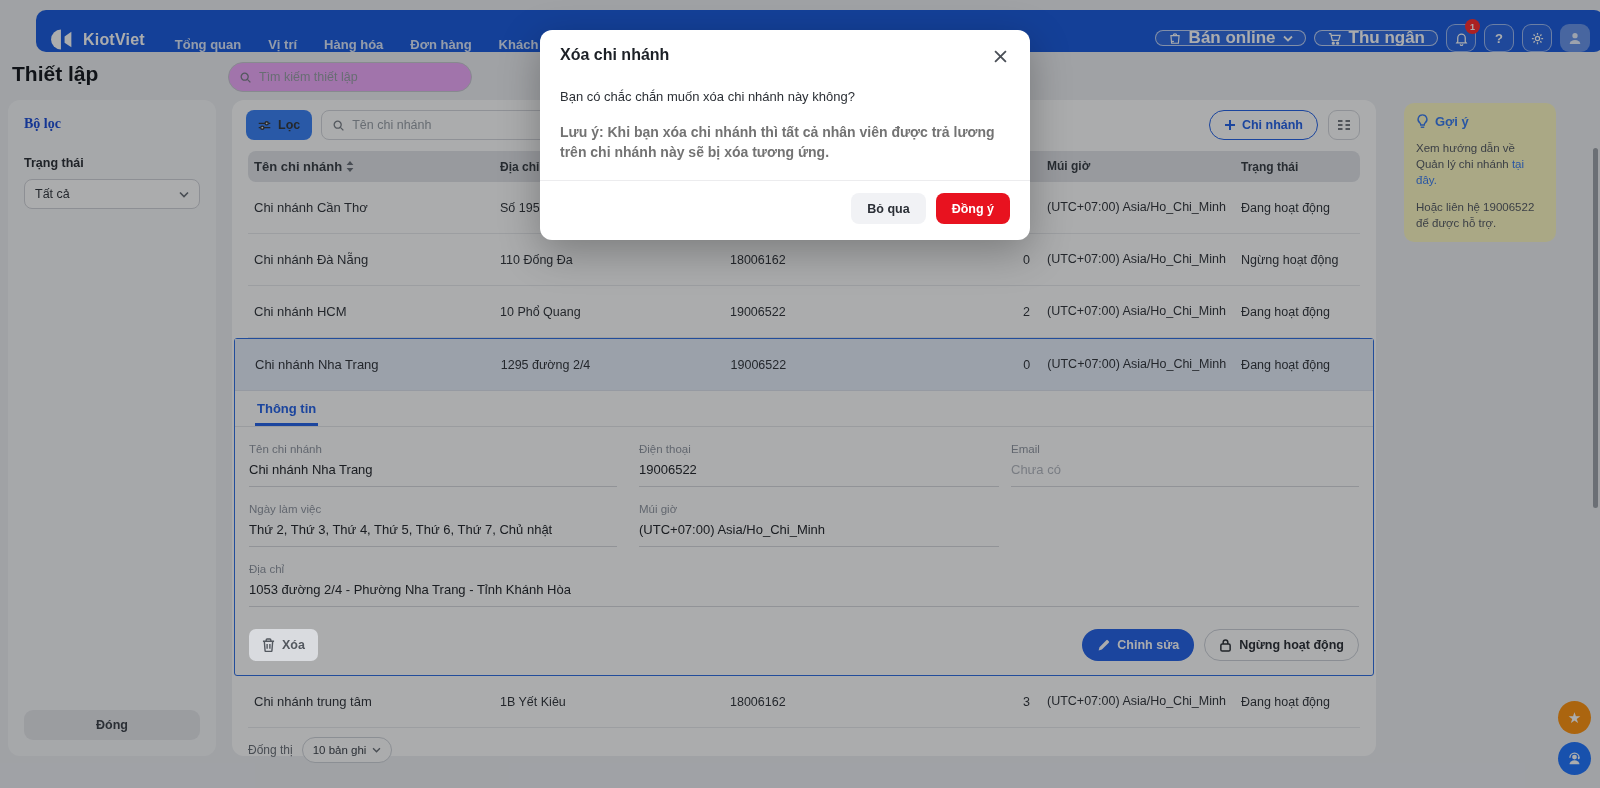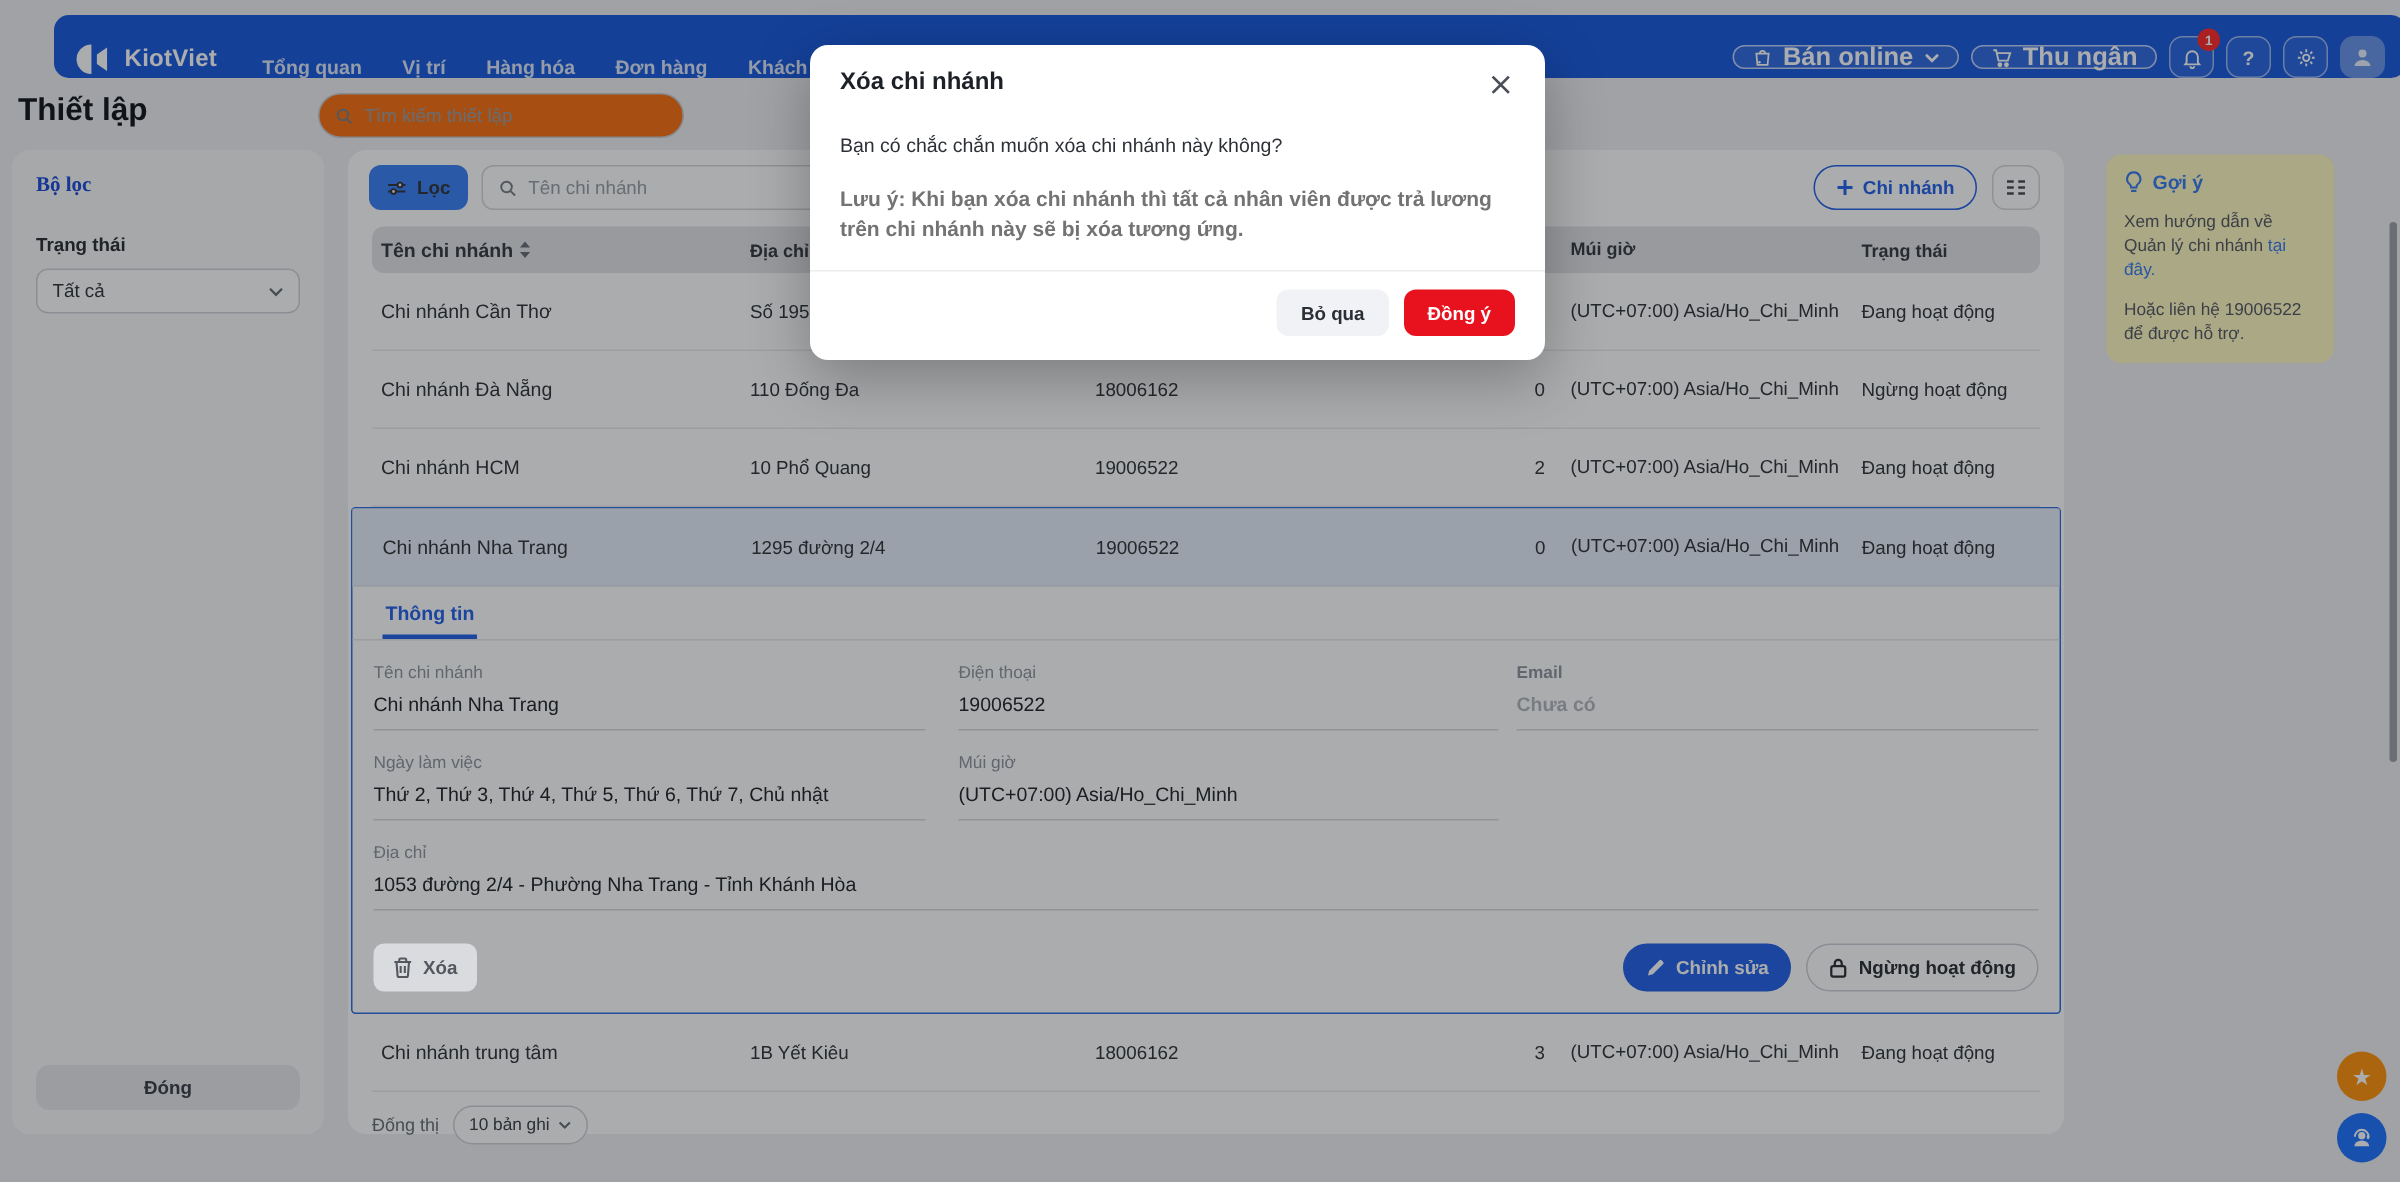--- a/index.html
+++ b/index.html
@@ -17,22 +17,22 @@
   .nav-pill { display:flex; align-items:center; gap:7px; height:16px; padding:0 12px; border:1px solid rgba(255,255,255,.7);
               background:rgba(255,255,255,.10); border-radius:14px; color:#fff; font-size:17px; font-weight:600; cursor:pointer; white-space:nowrap; }
   .nav-icon-btn { position:relative; width:30px; height:28px; border:1px solid rgba(255,255,255,.55); background:rgba(255,255,255,.08);
                   border-radius:9px; display:flex; align-items:center; justify-content:center; color:#fff; cursor:pointer; font-size:13px; font-weight:700;}
   .avatar-btn { width:30px; height:28px; border-radius:9px; background:rgba(255,255,255,.35); display:flex; align-items:center; justify-content:center; cursor:pointer; }
   .badge { position:absolute; top:-6px; right:-5px; min-width:15px; height:15px; border-radius:8px; background:#ff2d2d;
            color:#fff; font-size:9px; font-weight:700; display:flex; align-items:center; justify-content:center; padding:0 3px; }
 
   
   .page-title { position:absolute; left:12px; top:62px; font-size:21px; font-weight:700; color:#15181d; }
-  .global-search { position:absolute; left:212px; top:62px; width:244px; height:30px; border:1px solid #c9ccd2;
-                   border-radius:15px; display:flex; align-items:center; padding:0 10px; gap:7px; background:#f97316; }
+  .global-search { position:absolute; left:228px; top:62px; width:244px; height:30px; border:1px solid #c9ccd2;
+                   border-radius:15px; display:flex; align-items:center; padding:0 10px; gap:7px; background:#f0abfc; }
   .global-search input { border:none; outline:none; background:transparent; font-size:12.5px; width:100%;
                          font-family:"Liberation Sans",sans-serif; color:#333; }
   input::placeholder { color:#9aa0a8; }
 
   
   .sidebar { position:absolute; left:8px; top:100px; width:208px; height:656px; background:#f8f9fb; border-radius:12px; padding:16px; }
   .sb-title { font-size:14px; font-weight:700; color:#1d4ed8;font-family:Liberation Serif, serif; }
   .sb-label { margin-top:24px; font-size:12.5px; font-weight:700; color:#2c3036; }
   .sb-select { margin-top:9px; height:30px; border:1px solid #d2d4d9; border-radius:8px; background:#fff; display:flex;
                align-items:center; justify-content:space-between; padding:0 10px; font-size:12.5px; color:#33373d; cursor:pointer; }
@@ -70,21 +70,21 @@
   .expand-wrap { margin:0 2px; border:1px solid #2f6fe4; border-radius:3px; background:#fff; }
   .expand-wrap .trow { margin:0 14px; }
   .row-selected { background:#e7eefb; margin:0 !important; padding:0 14px; border-bottom:1px solid #dfe4ee; }
   .tabbar { border-bottom:1px solid #e6e7ea; padding:0 20px; display:flex; }
   .tab { padding:10px 2px 7px; font-size:13px; font-weight:700; color:#2563e8; border-bottom:3px solid #2563e8; cursor:pointer; }
   .fields { padding:16px 14px 0; }
   .frow { display:flex; margin-bottom:16px; }
   .field { border-bottom:1px solid #d8dade; padding-bottom:9px; }
   .fw1 { width:368px; margin-right:22px; }
   .fw2 { width:360px; margin-right:12px; }
-  .fw3 { width:348px;font-weight:bold; }
+  .fw3 { width:348px; }
   .fwfull { width:1110px; }
   .flabel { font-size:11.5px; color:#9096a1; margin-bottom:7px; }
   .fvalue { font-size:13px; color:#24272c; }
   .fvalue.placeholder { color:#b4b8c0; }
   .panel-actions { display:flex; align-items:center; justify-content:space-between; padding:6px 14px 14px; }
   .btn-delete { position:relative; z-index:55; display:flex; align-items:center; gap:7px; height:32px; padding:0 13px;
                 background:#d9dbdf; border:none; border-radius:7px; font-size:12.5px; font-weight:600; color:#53585f;
                 cursor:pointer; font-family:"Liberation Sans",sans-serif; }
   .actions-right { display:flex; gap:10px; }
   .btn-edit { display:flex; align-items:center; gap:7px; height:32px; padding:0 15px; background:#2563e8; border:none;

